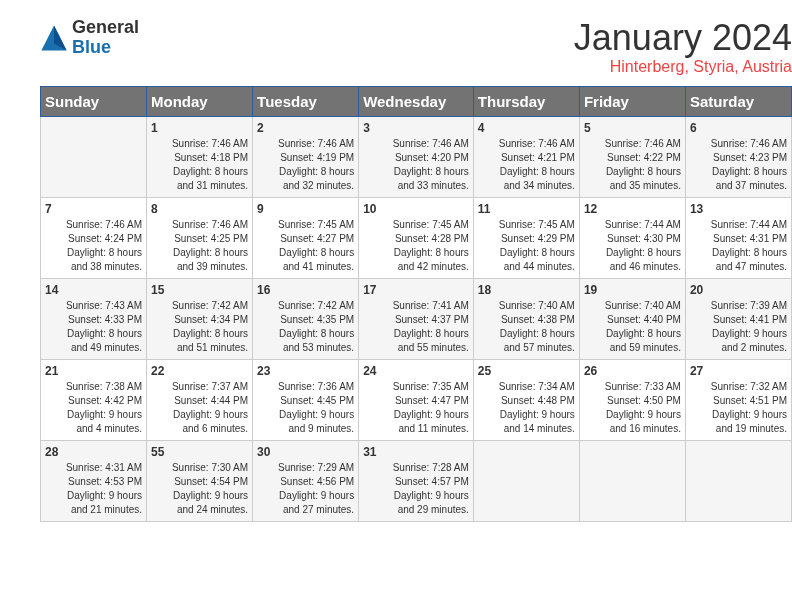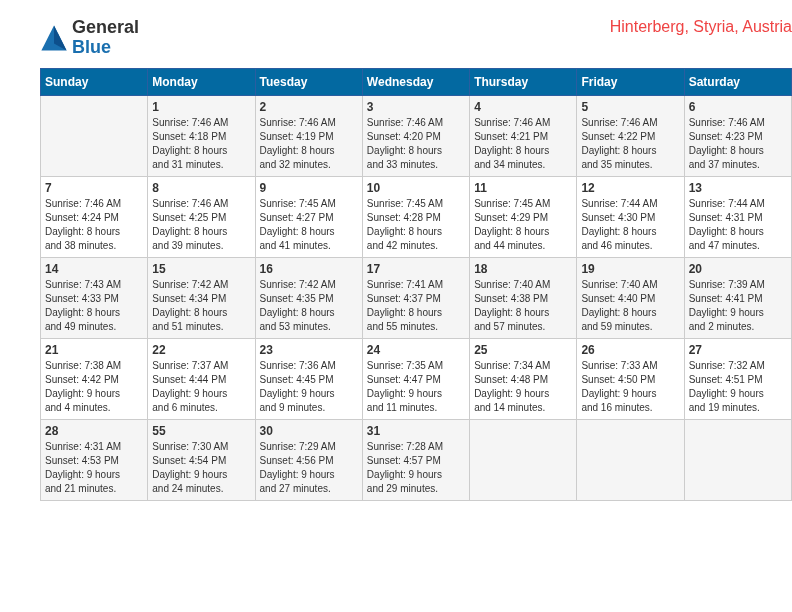--- a/index.html
+++ b/index.html
@@ -50,26 +50,26 @@
       font-size: 16px;
       font-weight: normal;
       color: #ef4444;
     }
     table {
       width: 100%;
       border-collapse: collapse;
       font-size: 11px;
     }
     thead tr th {
-      background-color: #0369a1;
+      background-color: #737373;
       color: #fff;
       padding: 6px 4px;
       text-align: left;
       font-weight: bold;
-      font-size: 12px;
+      font-size: 15px;
       border: 1px solid #2a5da0;
     }
     tbody tr td {
       border: 1px solid #ccc;
       vertical-align: top;
       padding: 4px 4px;
       color: #333;
       font-size: 10.5px;
       min-height: 75px;
     }
@@ -82,20 +82,21 @@
     .day-num {
       font-weight: bold;
       font-size: 12px;
       display: block;
       margin-bottom: 2px;
     }
     .day-details {
       color: #333;
       font-size: 10px;
       line-height: 1.4;
+      text-align: right;
     }
     td.empty {
       background-color: #f5f5f5;
     }
   </style>
 </head>
 <body>
 
 <div class="page">
   <div class="header">
@@ -103,20 +104,21 @@
       <svg class="logo-icon" viewBox="0 0 40 40">
         <polygon points="20,2 38,38 2,38" fill="#1a6faf"></polygon>
         <polygon points="20,2 38,38 20,28" fill="#0d4f8c"></polygon>
       </svg>
       <div class="logo-text">
         <span>General</span><br>
         <span class="blue">Blue</span>
       </div>
     </div>
     <div class="title-block">
+      <h1>January 2024</h1>
       <h2>Hinterberg, Styria, Austria</h2>
     </div>
   </div>
 
   <table>
     <thead>
       <tr>
         <th>Sunday</th>
         <th>Monday</th>
         <th>Tuesday</th>

